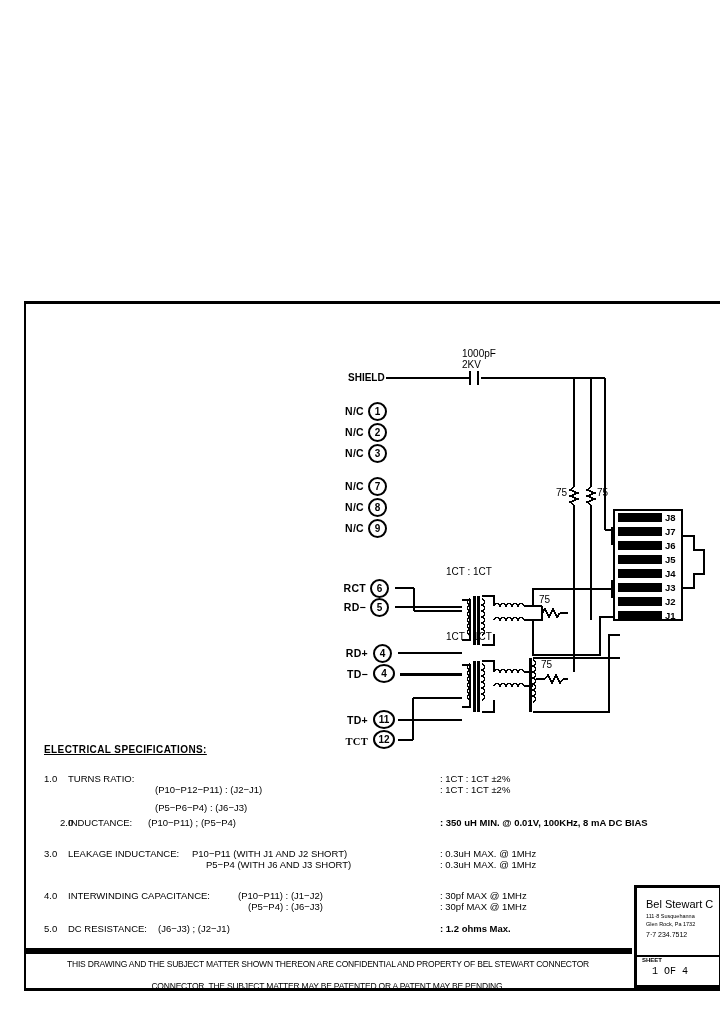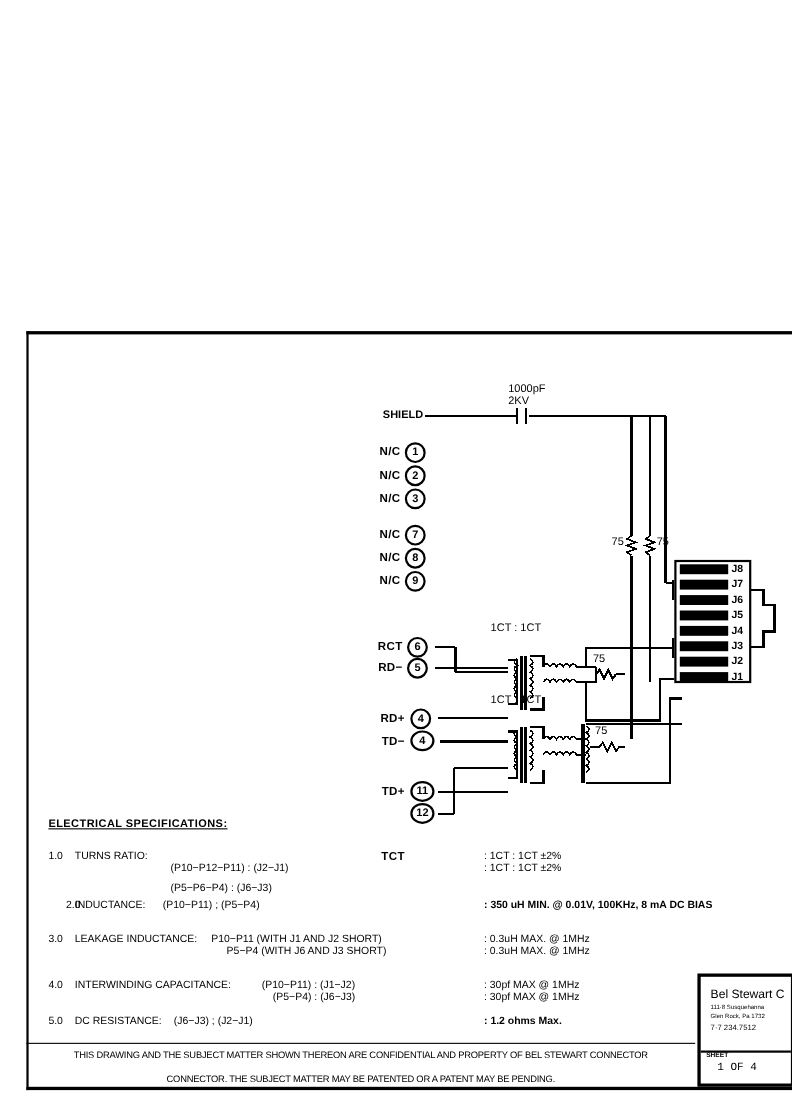--- a/index.html
+++ b/index.html
@@ -61,21 +61,21 @@
   }
   .tb-company{position:absolute;left:646px;top:898px;font-size:11px;font-weight:normal;white-space:nowrap;}
   .tb-addr{position:absolute;left:646px;font-size:5.5px;font-weight:normal;white-space:nowrap;}
   .tb-sheet-sep{position:absolute;left:637px;top:955px;width:82px;height:2px;background:#000;}
   .tb-sheet-lbl{position:absolute;left:642px;top:957px;font-size:6px;font-weight:bold;}
   .tb-sheet-val{position:absolute;left:652px;top:966px;font-size:10px;font-family:Liberation Mono, monospace;}
 
   
   .disc-box{
     position:absolute;left:24px;top:948px;width:608px;height:52px;
-    border-top:1px solid #000000;box-sizing:border-box;padding-left:24px;
+    border-top:6px solid #000000;box-sizing:border-box;padding-left:24px;
   }
   .disc-line{
     position:absolute;width:608px;text-align:center;font-size:8.5px;
     font-family:"Liberation Sans", sans-serif;letter-spacing:-.2px;white-space:nowrap;
   }
 </style>
 </head>
 <body>
 
 <div id="sheet">
@@ -216,21 +216,21 @@
 
   <div class="pinlabel" style="left:336px;top:647px;width:32px;">RD+</div>
   <div class="pin" style="left:373px;top:644px;">4</div>
 
   <div class="pinlabel" style="left:336px;top:668px;width:32px;">TD−</div>
   <div class="pin wide" style="left:373px;top:664px;">4</div>
 
   <div class="pinlabel" style="left:336px;top:714px;width:32px;">TD+</div>
   <div class="pin wide" style="left:373px;top:710px;">11</div>
 
-  <div class="pinlabel" style="left:336px;top:773px;width:32px;">TCT</div>
+  <div class="pinlabel" style="left:336px;top:736px;width:32px;font-family:Liberation Serif, serif;">TCT</div>
   <div class="pin wide" style="left:373px;top:730px;">12</div>
 
   <div class="txt" style="left:446px;top:566px;font-weight:normal;">1CT  :  1CT</div>
   <div class="txt" style="left:446px;top:631px;font-weight:normal;">1CT  :  1CT</div>
 
   <div class="txt" style="left:539px;top:594px;font-weight:normal;">75</div>
   <div class="txt" style="left:541px;top:659px;font-weight:normal;">75</div>
 
   <div class="txt" style="left:556px;top:487px;font-weight:normal;">75</div>
   <div class="txt" style="left:597px;top:487px;font-weight:normal;">75</div>

